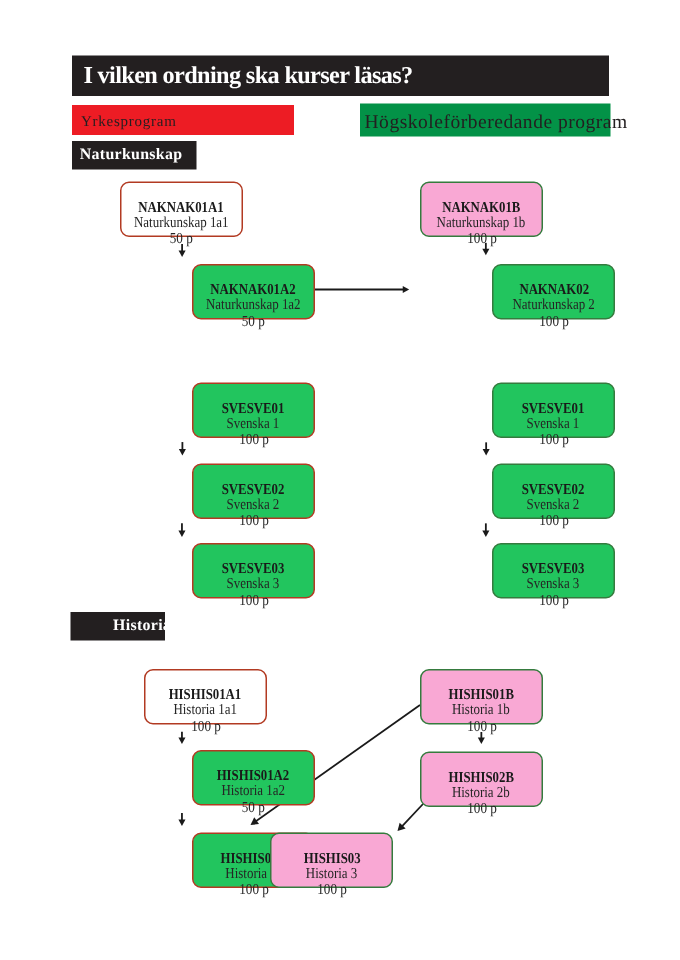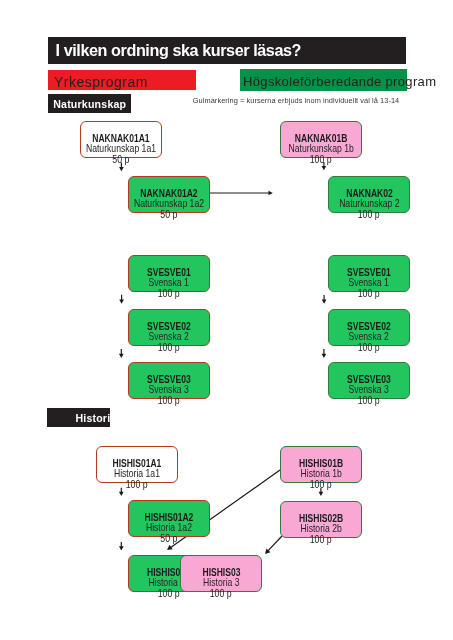--- a/index.html
+++ b/index.html
@@ -1,25 +1,25 @@
 <!DOCTYPE html>
 <html><head>
 <meta charset="utf-8">
 <style>
   html,body{margin:0;padding:0;}
   body{width:453px;height:640px;background:#ffffff;font-family:"Liberation Sans",sans-serif;overflow:hidden;
        -webkit-font-smoothing:antialiased;}
-  #page{position:relative;width:453px;height:511px;}
+  #page{position:relative;width:453px;height:511px;font-family:Liberation Serif, serif;}
 
   #title-bar{position:absolute;left:47.6px;top:37.1px;width:358.8px;height:27px;background:#231f20;
              display:flex;align-items:center;}
   #title-bar .t{color:#ffffff;font-weight:bold;font-size:16.2px;letter-spacing:-0.43px;padding-left:8px;}
 
   .legend{position:absolute;display:flex;align-items:center;color:#231f20;box-sizing:border-box;}
-  .legend .t{font-size:14px;padding-left:6px;letter-spacing:0.5px;white-space:nowrap;position:relative;top:1.3px;}
+  .legend .t{font-size:10px;padding-left:6px;letter-spacing:0.5px;white-space:nowrap;position:relative;top:1.3px;}
   #legend-preparatory .t{font-size:13px;letter-spacing:0.35px;padding-left:3px;}
   #legend-vocational{left:48px;top:70.3px;width:148px;height:20px;background:#ED1C24;}
   #legend-preparatory{left:240px;top:69px;width:167px;height:22px;background:#039247;}
 
   .sec-hdr{position:absolute;background:#231f20;display:flex;align-items:center;box-sizing:border-box;}
   .sec-hdr .t{color:#ffffff;font-weight:bold;font-size:10.6px;padding-left:5.5px;letter-spacing:0.2px;}
   #sec-naturkunskap{left:47.7px;top:94px;width:83.3px;height:19px;align-items:center;}
   #sec-svenska{left:47.7px;top:221.3px;width:62px;height:19px;}
   #sec-svenska .t{padding-left:10px;}
   #sec-historia{left:47.4px;top:408px;width:62.4px;height:19px;}
@@ -46,21 +46,20 @@
   <div id="title-bar">
     <span class="t">I vilken ordning ska kurser läsas?</span>
   </div>
 
   <div class="legend" id="legend-vocational">
     <span class="t">Yrkesprogram</span>
   </div>
   <div class="legend" id="legend-preparatory">
     <span class="t">Högskoleförberedande program</span>
   </div>
-  <div id="note">Gulmarkering = kurserna erbjuds inom individuellt val lå 13-14</div>
 
   <div class="sec-hdr" id="sec-naturkunskap">
     <span class="t">Naturkunskap</span>
   </div>
   <div class="sec-hdr" id="sec-historia">
     <span class="t">Historia</span>
   </div>
 
   <svg id="arrows" viewBox="0 0 453 640">
       <line x1="121.4" y1="162.6" x2="121.4" y2="168.10000000000002" stroke="#1a1a1a" stroke-width="1.2"></line>

